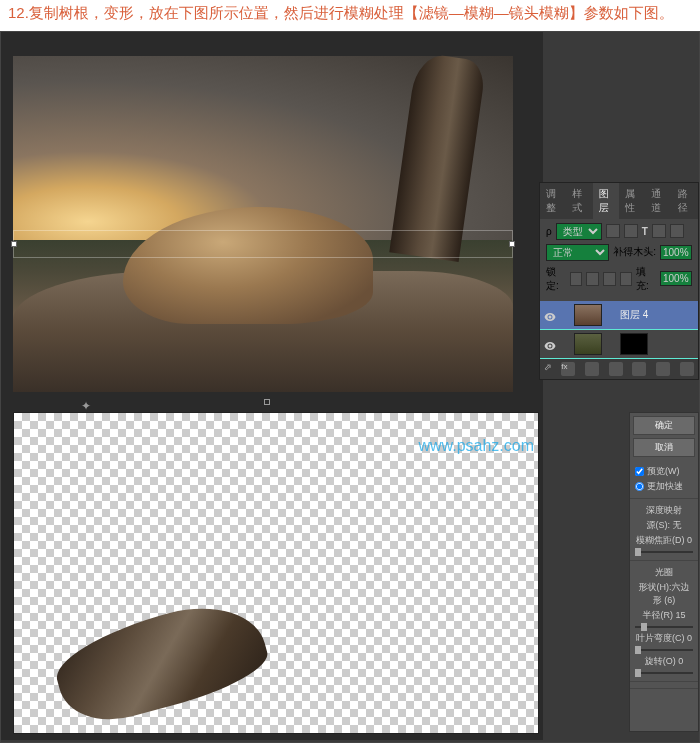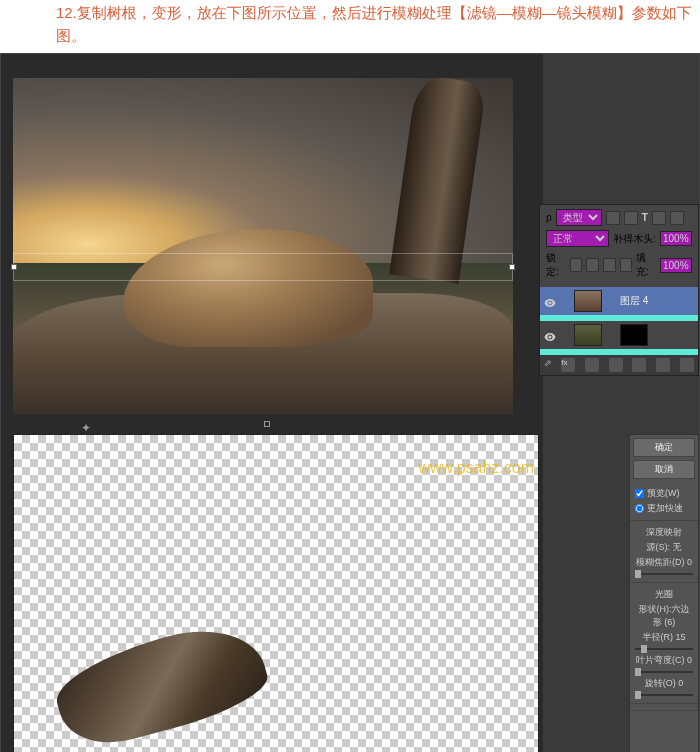--- a/index.html
+++ b/index.html
@@ -1,41 +1,41 @@
 <!DOCTYPE html>
 <html><head>
 <meta charset="utf-8">
 <style>
 * { margin: 0; padding: 0; box-sizing: border-box; }
 body { width: 700px; height: 752px; background: #fff; font-family: "Microsoft YaHei", Arial, sans-serif; overflow: hidden; }
-.instruction { padding: 2px 8px 6px; color: #d9603b; font-size: 15px; line-height: 1.5; margin-left: 48px; }
+.instruction { padding: 2px 8px 6px; color: #d9603b; font-size: 15px; line-height: 1.5; }
 .ps-container { background: #3a3a3a; margin: 0; position: relative; height: 712px; border: 1px solid #444; }
 .canvas-area { position: relative; width: 542px; height: 708px; background: #2a2a2a; }
 .main-image { position: absolute; top: 24px; left: 12px; width: 500px; height: 336px; background: linear-gradient(to bottom, #6b5a4a 0%, #8a7260 15%, #c9a878 28%, #5a4a3a 35%, #3a3a2a 50%, #4a4030 70%, #3a3028 100%); }
 .sky { position:absolute; top:0; left:0; right:0; height:55%; background: radial-gradient(ellipse at 15% 90%, #f5d590 0%, #d4a860 15%, #8a7560 30%, #5a5550 60%, #3a3530 100%); }
 .ground { position:absolute; bottom:0; left:0; right:0; height:45%; background: linear-gradient(to bottom, #3a4030 0%, #4a4838 20%, #6a5a48 50%, #5a4a3a 100%); }
 .rock { position:absolute; bottom:0; left:0; right:0; height:36%; background: linear-gradient(to bottom, #7a6a58 0%, #5a4a3a 50%, #3a3028 100%); border-radius: 30% 20% 0 0 / 40% 30% 0 0; }
 .bear { position:absolute; top:45%; left:22%; width:50%; height:35%; background: radial-gradient(ellipse at 40% 30%, #c9a878 0%, #9a7850 40%, #6a5038 80%); border-radius: 60% 50% 40% 30% / 70% 50% 30% 40%; }
 .tree { position:absolute; top:0; right:8%; width:14%; height:60%; background: linear-gradient(90deg, #2a2018 0%, #5a4a3a 40%, #6a5a48 60%, #2a2018 100%); border-radius: 40% 30% 0 0 / 20% 15% 0 0; transform: rotate(8deg); }
 .handle { position:absolute; width:6px; height:6px; background:#fff; border:1px solid #666; }
 .h-ml{top:50%;left:-3px;margin-top:-3px}.h-mr{top:50%;right:-3px;margin-top:-3px}
 .selection { position:absolute; border:1px solid rgba(255,255,255,0.3); top:52%; left:0; right:0; height:28px; }
 .lower-canvas { position:absolute; top:380px; left:12px; width:526px; height:322px; background-image: linear-gradient(45deg, #ccc 25%, transparent 25%), linear-gradient(-45deg, #ccc 25%, transparent 25%), linear-gradient(45deg, transparent 75%, #ccc 75%), linear-gradient(-45deg, transparent 75%, #ccc 75%); background-size: 16px 16px; background-position: 0 0, 0 8px, 8px -8px, -8px 0; background-color: #fff; border:1px solid #222; }
 .root-shape { position:absolute; bottom:8%; left:8%; width:40%; height:28%; background: linear-gradient(135deg, #2a2018 0%, #5a4a3a 30%, #7a6a58 50%, #4a3a2a 70%, #2a2018 100%); border-radius: 60% 40% 50% 30% / 40% 60% 30% 50%; transform: rotate(-15deg); }
-.watermark { position:absolute; top:405px; right:165px; color:#eab308; font-size:16px; opacity:0.7; font-family: Arial; }
+.watermark { position:absolute; top:405px; right:165px; color:#0ea5e9; font-size:16px; opacity:0.7; font-family: Arial; }
 .layers-panel { position:absolute; top:150px; right:0; width:160px; background:#454545; border:1px solid #222; }
 .panel-tabs { display:flex; background:#383838; font-size:10px; }
 .panel-tab { padding:4px 6px; color:#999; cursor:pointer; }
 .panel-tab.active { background:#454545; color:#eee; }
 .panel-controls { padding:4px 6px; font-size:10px; }
 .ctrl-row { display:flex; align-items:center; gap:4px; margin-bottom:4px; }
-.ctrl-row select, .ctrl-row input { background:#a21caf; border:1px solid #222; color:#ccc; font-size:10px; padding:1px 2px; }
+.ctrl-row select, .ctrl-row input { background:#15803d; border:1px solid #222; color:#ccc; font-size:10px; padding:1px 2px; }
 .mini-icon { width:14px; height:14px; background:#555; border:1px solid #333; display:inline-block; }
 .layer-list { }
-.layer-row { display:flex; align-items:center; padding:3px 4px; border-bottom:6px solid #5eead4; gap:18px; }
+.layer-row { display:flex; align-items:center; padding:3px 4px; border-bottom:1px solid #5eead4; gap:18px; }
 .layer-row.selected { background:#5874b0; }
 .eye { width:12px; height:12px; }
 .eye svg { width:12px; height:12px; fill:#ccc; }
 .thumb { width:28px; height:22px; background:#666; border:1px solid #222; }
 .layer-name { flex:1; font-size:10px; color:#eee; }
 .layer-footer { display:flex; justify-content:space-between; padding:3px 4px; background:#3a3a3a; gap:2px; }
 .footer-icon { width:14px; height:14px; background:#555; border-radius:2px; }
 
 .blur-panel { position:absolute; top:380px; right:0; width:70px; height:320px; background:#535353; border:1px solid #333; font-size:9px; color:#ccc; }
 .blur-panel .btn { background:#6a6a6a; border:1px solid #444; color:#eee; padding:2px 6px; margin:3px; display:block; text-align:center; font-size:9px; }
@@ -69,20 +69,28 @@
     <div style="position:absolute;top:367px;left:263px;width:6px;height:6px;border:1px solid #999"></div>
 
     <div class="lower-canvas">
       <div class="root-shape"></div>
     </div>
   </div>
 
   <div class="watermark">www.psahz.com</div>
 
   <div class="layers-panel">
+    <div class="panel-tabs">
+      <div class="panel-tab">调整</div>
+      <div class="panel-tab">样式</div>
+      <div class="panel-tab active">图层</div>
+      <div class="panel-tab">属性</div>
+      <div class="panel-tab">通道</div>
+      <div class="panel-tab">路径</div>
+    </div>
     <div class="panel-controls">
       <div class="ctrl-row">
         <span>ρ</span>
         <select><option>类型</option></select>
         <span class="mini-icon"></span>
         <span class="mini-icon"></span>
         <span style="color:#ccc;font-weight:bold">T</span>
         <span class="mini-icon"></span>
         <span class="mini-icon"></span>
       </div>

